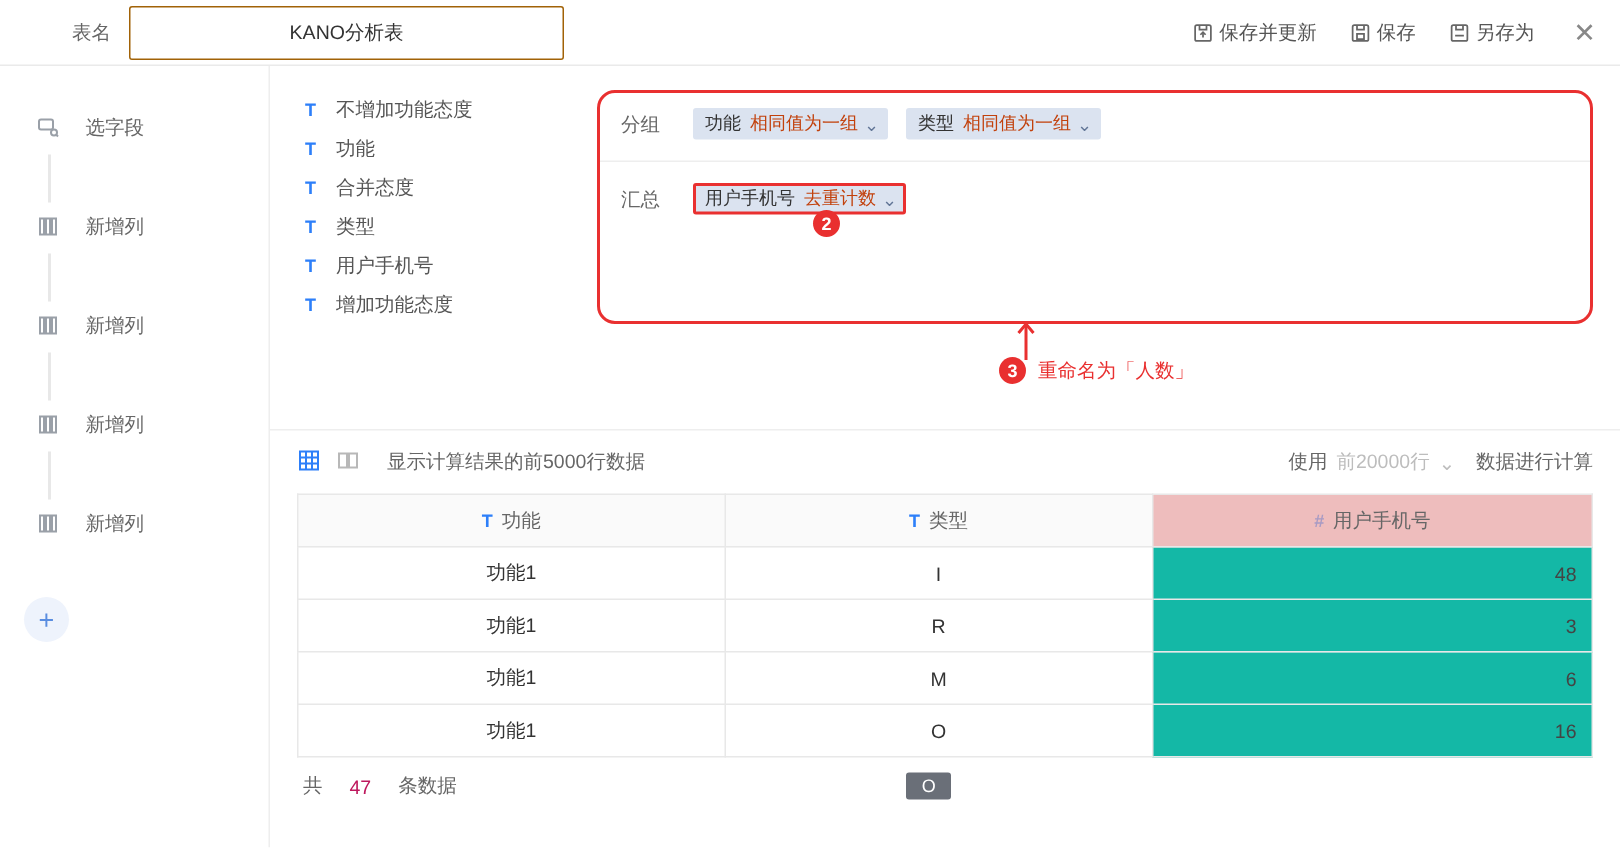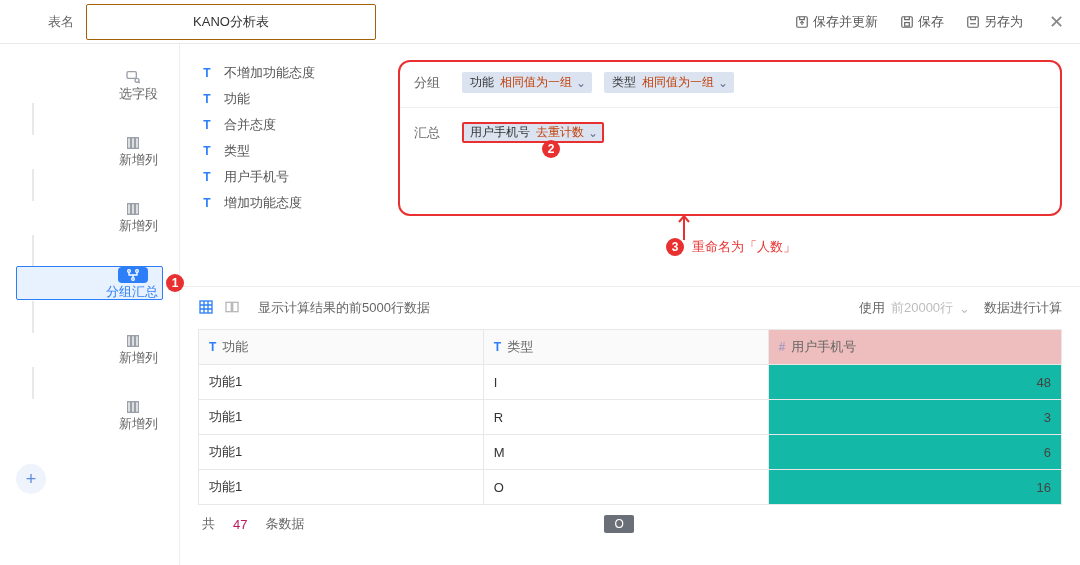--- a/index.html
+++ b/index.html
@@ -32,27 +32,26 @@
   .header .close-x { margin-left: 26px; color: #888; font-size: 18px; cursor: pointer; }
 
   
   .body { display: flex; height: calc(100% - 44px); }
   .sidebar {
     width: 180px; border-right: 1px solid #eee;
     padding: 24px 16px 0 16px;
     position: relative;
   }
   .pipe-item {
-    display: flex; align-items: flex-end;
+    display: flex; align-items: center;
     height: 34px; margin-bottom: 32px;
     position: relative;
     border: 1px solid transparent;
     border-radius: 2px;
     padding: 0 4px 0 0;
-    flex-direction: column;
   }
   .pipe-icon {
     width: 30px; height: 30px;
     border-radius: 4px;
     display: flex; align-items: center; justify-content: center;
     margin-right: 10px; color: #888;
   }
   .pipe-item.selected { border: 1px solid #2d7ff9; background: #e8f1fe; }
   .pipe-item.selected .pipe-icon { background: #2d7ff9; color: #fff; }
   .pipe-item.selected .pipe-label { color: #2d7ff9; }
@@ -115,21 +114,21 @@
   .rt-icon { color: #2d7ff9; margin-right: 10px; cursor: pointer; }
   .rt-icon.muted { color: #b8b8b8; }
   .rt-note { color: #666; margin-left: 8px; }
   .rt-spacer { flex: 1; }
   .rt-right { display: flex; align-items: center; color: #666; }
   .rt-sel { color: #bdbdbd; margin: 0 6px; }
   .rt-chev { color: #bdbdbd; margin-right: 14px; }
 
   table.data { width: 100%; border-collapse: collapse; table-layout: fixed; }
   table.data th, table.data td {
-    border: 1px solid #e8e8e8; padding: 8px 10px; font-size: 13px; text-align: left;
+    border: 1px solid #e8e8e8; padding: 8px 10px; font-size: 13px; text-align: center;
     font-weight: normal;
   }
   table.data thead th { background: #fafafa; color: #666; }
   table.data .col3, table.data th.col3 { background: #14b8a6; }
   table.data thead th.col3 { background: #eebdbd; }
   table.data td.col3 { color: #444; text-align: right; }
   table.data .th-prefix { color: #2d7ff9; font-size: 12px; margin-right: 6px; font-weight: 600; }
   table.data .th-prefix.hash { color: #a89bc4; font-style: italic; }
   .footer-row { display: flex; align-items: center; padding: 10px 4px 4px 4px; color: #666; }
   .footer-row .total { color: #be185d; margin: 0 18px; }
@@ -203,33 +202,20 @@
           <span class="pipe-icon">
             <svg width="16" height="16" viewBox="0 0 24 24" fill="none" stroke="#9aa0a8" stroke-width="2">
               <rect x="4" y="4" width="4" height="16"></rect>
               <rect x="10" y="4" width="4" height="16"></rect>
               <rect x="16" y="4" width="4" height="16"></rect>
             </svg>
           </span>
           <span class="pipe-label">新增列</span>
           <span class="pipe-line"></span>
         </div>
-        <div class="pipe-item selected">
-          <span class="pipe-icon">
-            <svg width="16" height="16" viewBox="0 0 24 24" fill="none" stroke="#fff" stroke-width="2">
-              <circle cx="6" cy="6" r="2"></circle>
-              <circle cx="18" cy="6" r="2"></circle>
-              <circle cx="12" cy="18" r="2"></circle>
-              <path d="M6 8v4h12V8M12 12v4"></path>
-            </svg>
-          </span>
-          <span class="pipe-label">分组汇总</span>
-          <span class="pipe-line"></span>
-          <span class="badge">1</span>
-        </div>
         <div class="pipe-item">
           <span class="pipe-icon">
             <svg width="16" height="16" viewBox="0 0 24 24" fill="none" stroke="#9aa0a8" stroke-width="2">
               <rect x="4" y="4" width="4" height="16"></rect>
               <rect x="10" y="4" width="4" height="16"></rect>
               <rect x="16" y="4" width="4" height="16"></rect>
             </svg>
           </span>
           <span class="pipe-label">新增列</span>
           <span class="pipe-line"></span>

